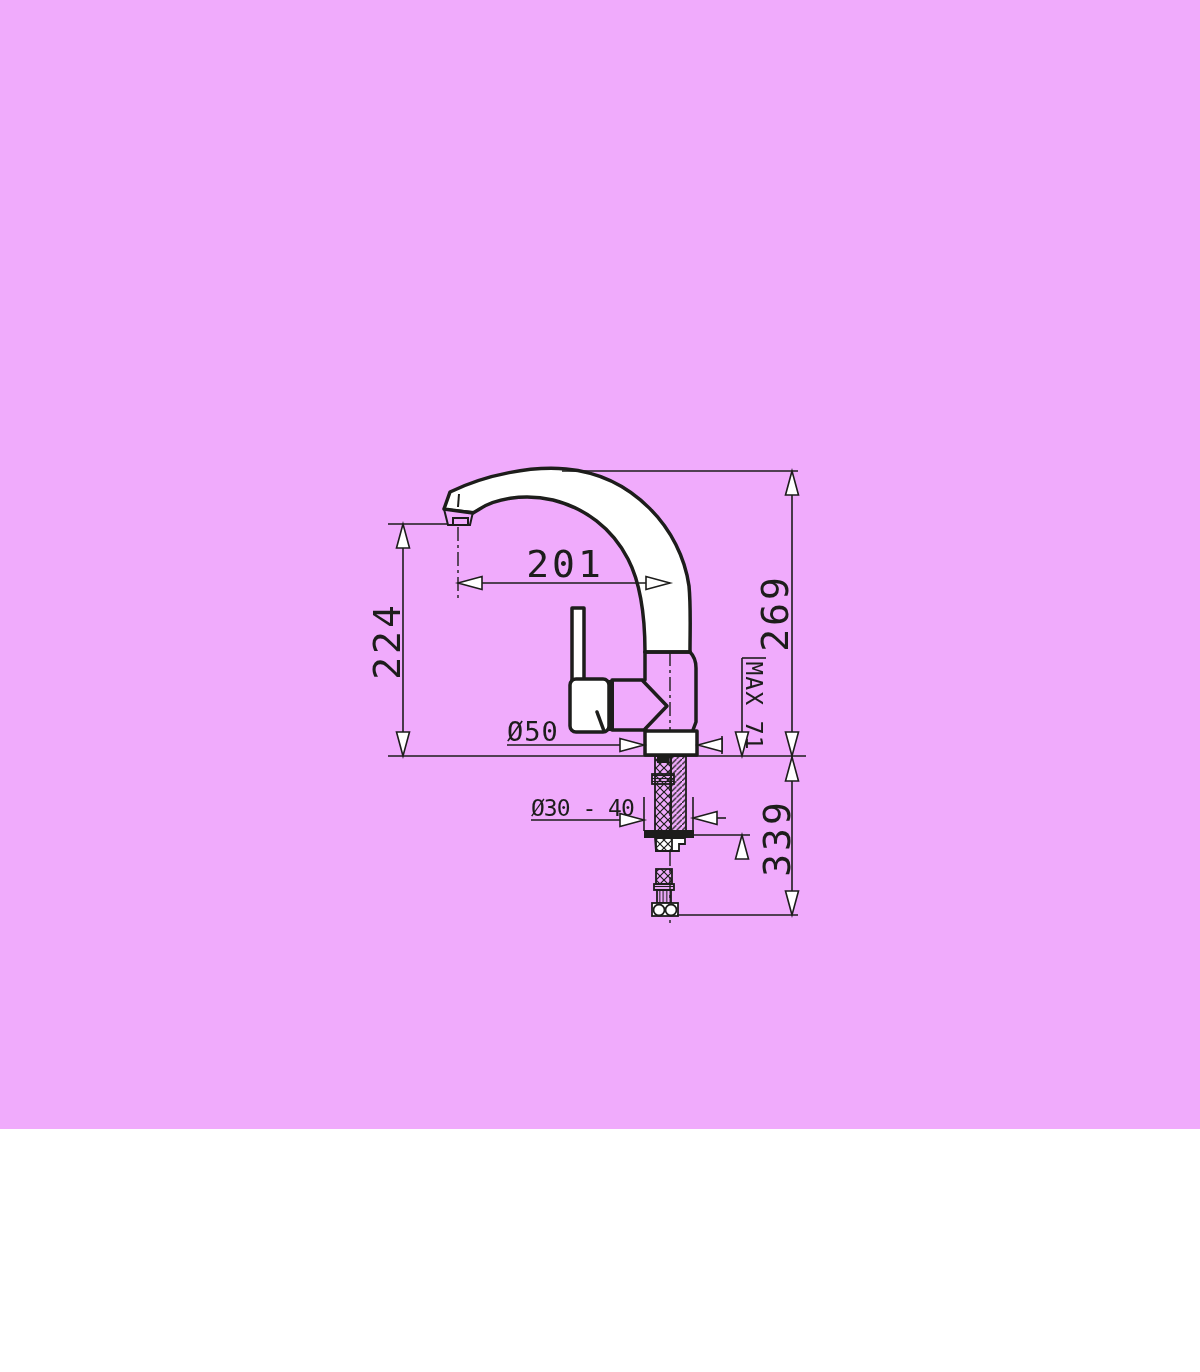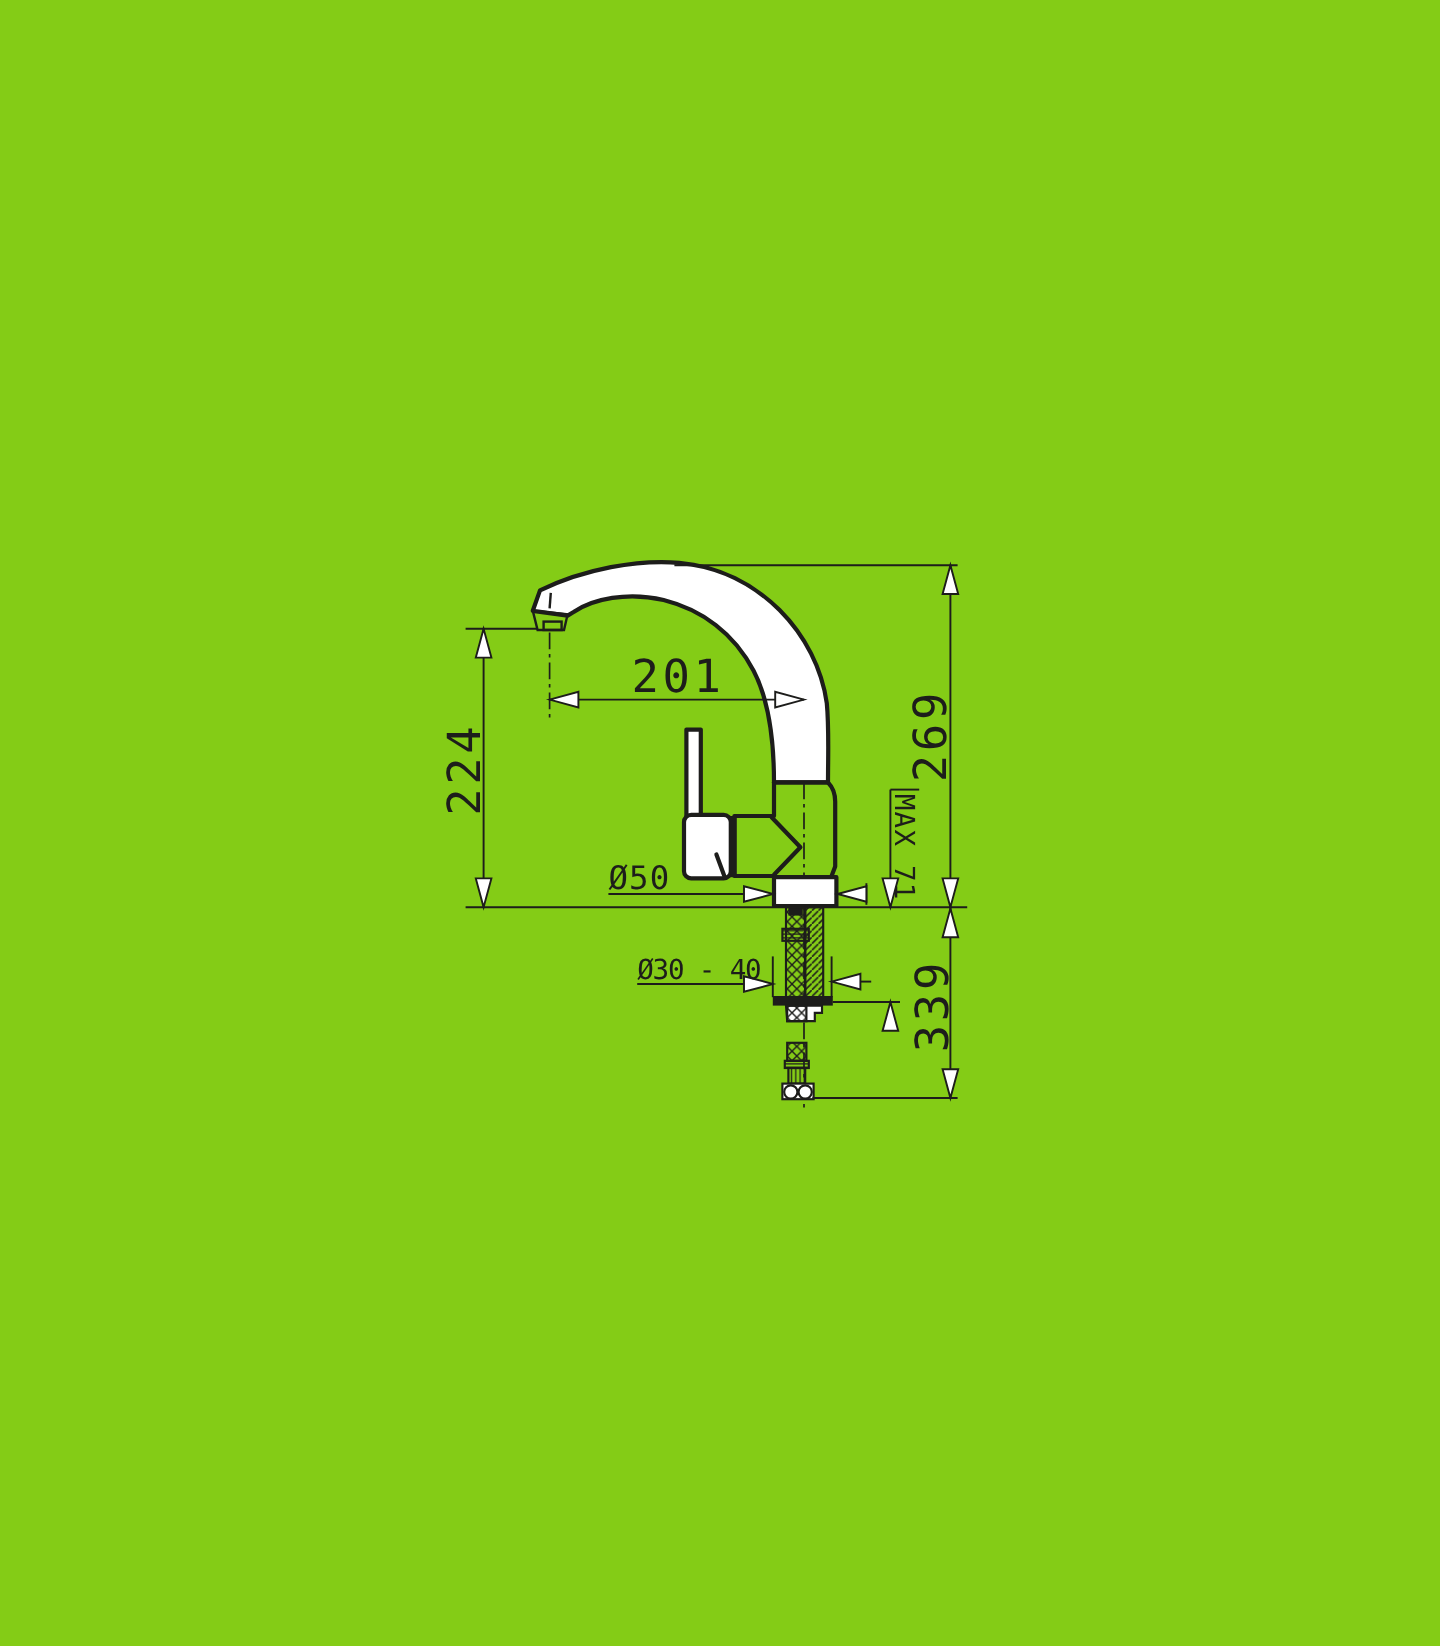--- a/index.html
+++ b/index.html
@@ -1,16 +1,16 @@
 <!DOCTYPE html>
 <html><head>
 <meta charset="utf-8">
 <style>
   html,body{margin:0;padding:0;background:#ffffff;}
-  .canvas{position:relative;width:1200px;height:1372px;background:#84cc16;overflow:hidden;
+  .canvas{position:relative;width:1200px;height:1129px;background:#f0abfc;overflow:hidden;
           font-family:"DejaVu Sans Mono", monospace;}
   svg{position:absolute;left:0;top:0;}
   .outline{stroke:#1d1d1b;fill:none;stroke-width:3.5;stroke-linecap:round;stroke-linejoin:round;}
   .outline-fill{stroke:#1d1d1b;fill:#ffffff;stroke-width:3.5;stroke-linejoin:round;}
   .mid{stroke:#1d1d1b;fill:none;stroke-width:2;}
   .thin{stroke:#1d1d1b;fill:none;stroke-width:1.6;}
   .part{stroke:#1d1d1b;stroke-width:1.8;}
   .solid{fill:#1d1d1b;stroke:none;}
   .cl{stroke:#1d1d1b;fill:none;stroke-width:1.4;stroke-dasharray:14 4 3 4;}
   .arrow{fill:#ffffff;stroke:#1d1d1b;stroke-width:1.6;stroke-linejoin:miter;}

